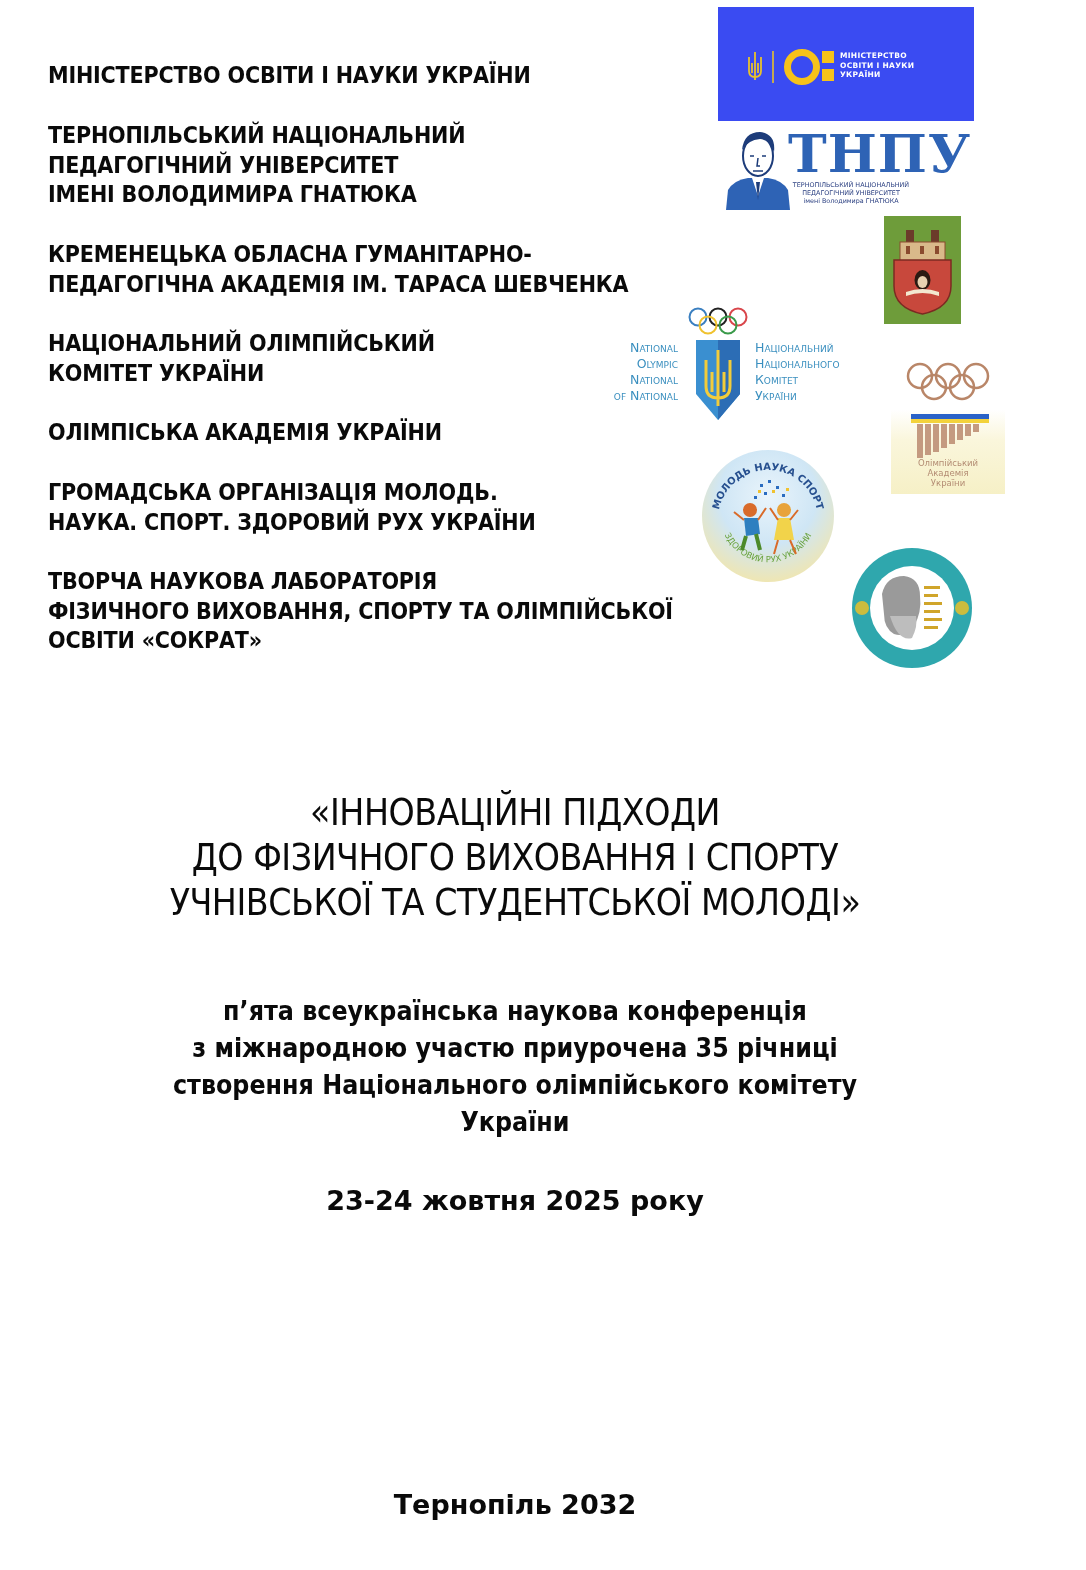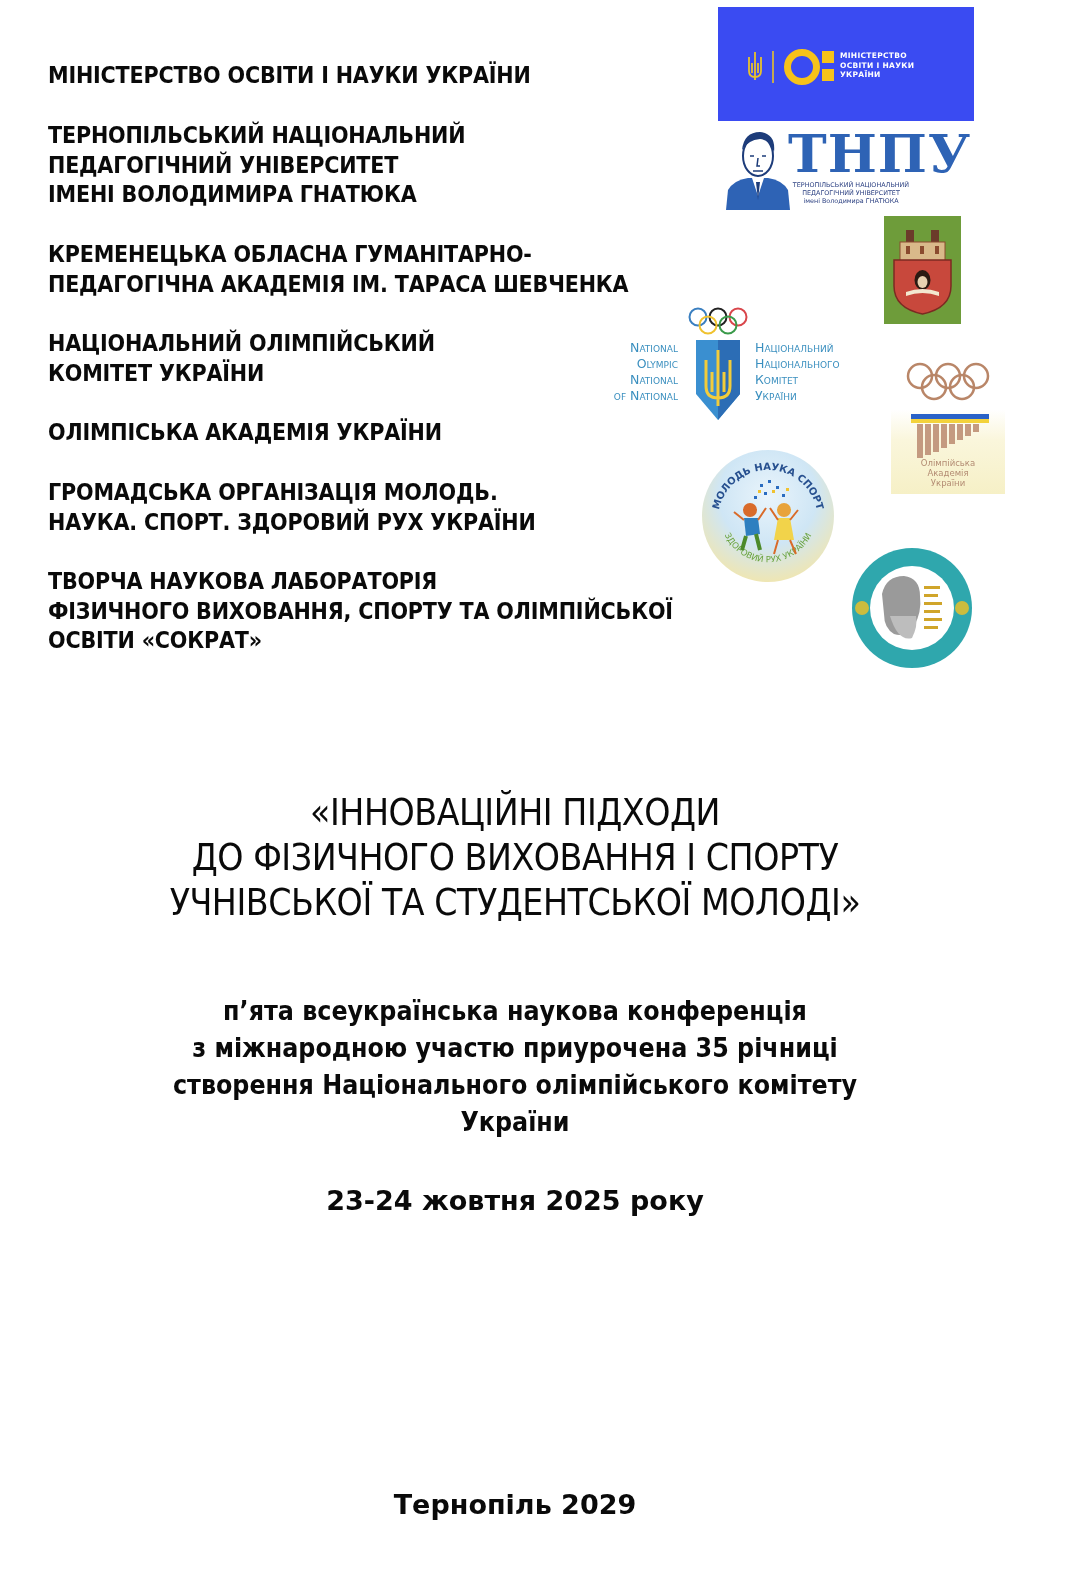--- a/index.html
+++ b/index.html
@@ -203,21 +203,21 @@
     <rect x="0" y="0" width="6" height="34" fill="#c49a80"></rect>
     <rect x="8" y="0" width="6" height="31" fill="#c49a80"></rect>
     <rect x="16" y="0" width="6" height="28" fill="#c49a80"></rect>
     <rect x="24" y="0" width="6" height="24" fill="#c49a80"></rect>
     <rect x="32" y="0" width="6" height="20" fill="#c49a80"></rect>
     <rect x="40" y="0" width="6" height="16" fill="#c49a80"></rect>
     <rect x="48" y="0" width="6" height="12" fill="#c49a80"></rect>
     <rect x="56" y="0" width="6" height="8" fill="#c49a80"></rect>
   </svg>
   <div class="cap">
-    <div>Олімпійська</div>
+    <div>Олімпійський</div>
     <div>Академія</div>
     <div>України</div>
   </div>
 </div>
 
 <div class="logo youth">
   <svg viewBox="0 0 132 132" width="132" height="132">
     <defs>
       <path id="arcTop" d="M16 70 A50 50 0 0 1 116 70"></path>
       <path id="arcBot" d="M20 78 A48 48 0 0 0 112 78"></path>
@@ -275,13 +275,13 @@
 
 <div class="subtitle">
   <span class="line">п’ята всеукраїнська наукова конференція</span>
   <span class="line">з міжнародною участю приурочена 35 річниці</span>
   <span class="line">створення Національного олімпійського комітету</span>
   <span class="line">України</span>
 </div>
 
 <div class="dates">23-24 жовтня 2025 року</div>
 
-<div class="city">Тернопіль 2029</div>
+<div class="city">Тернопіль 2032</div>
 
 </body></html>

